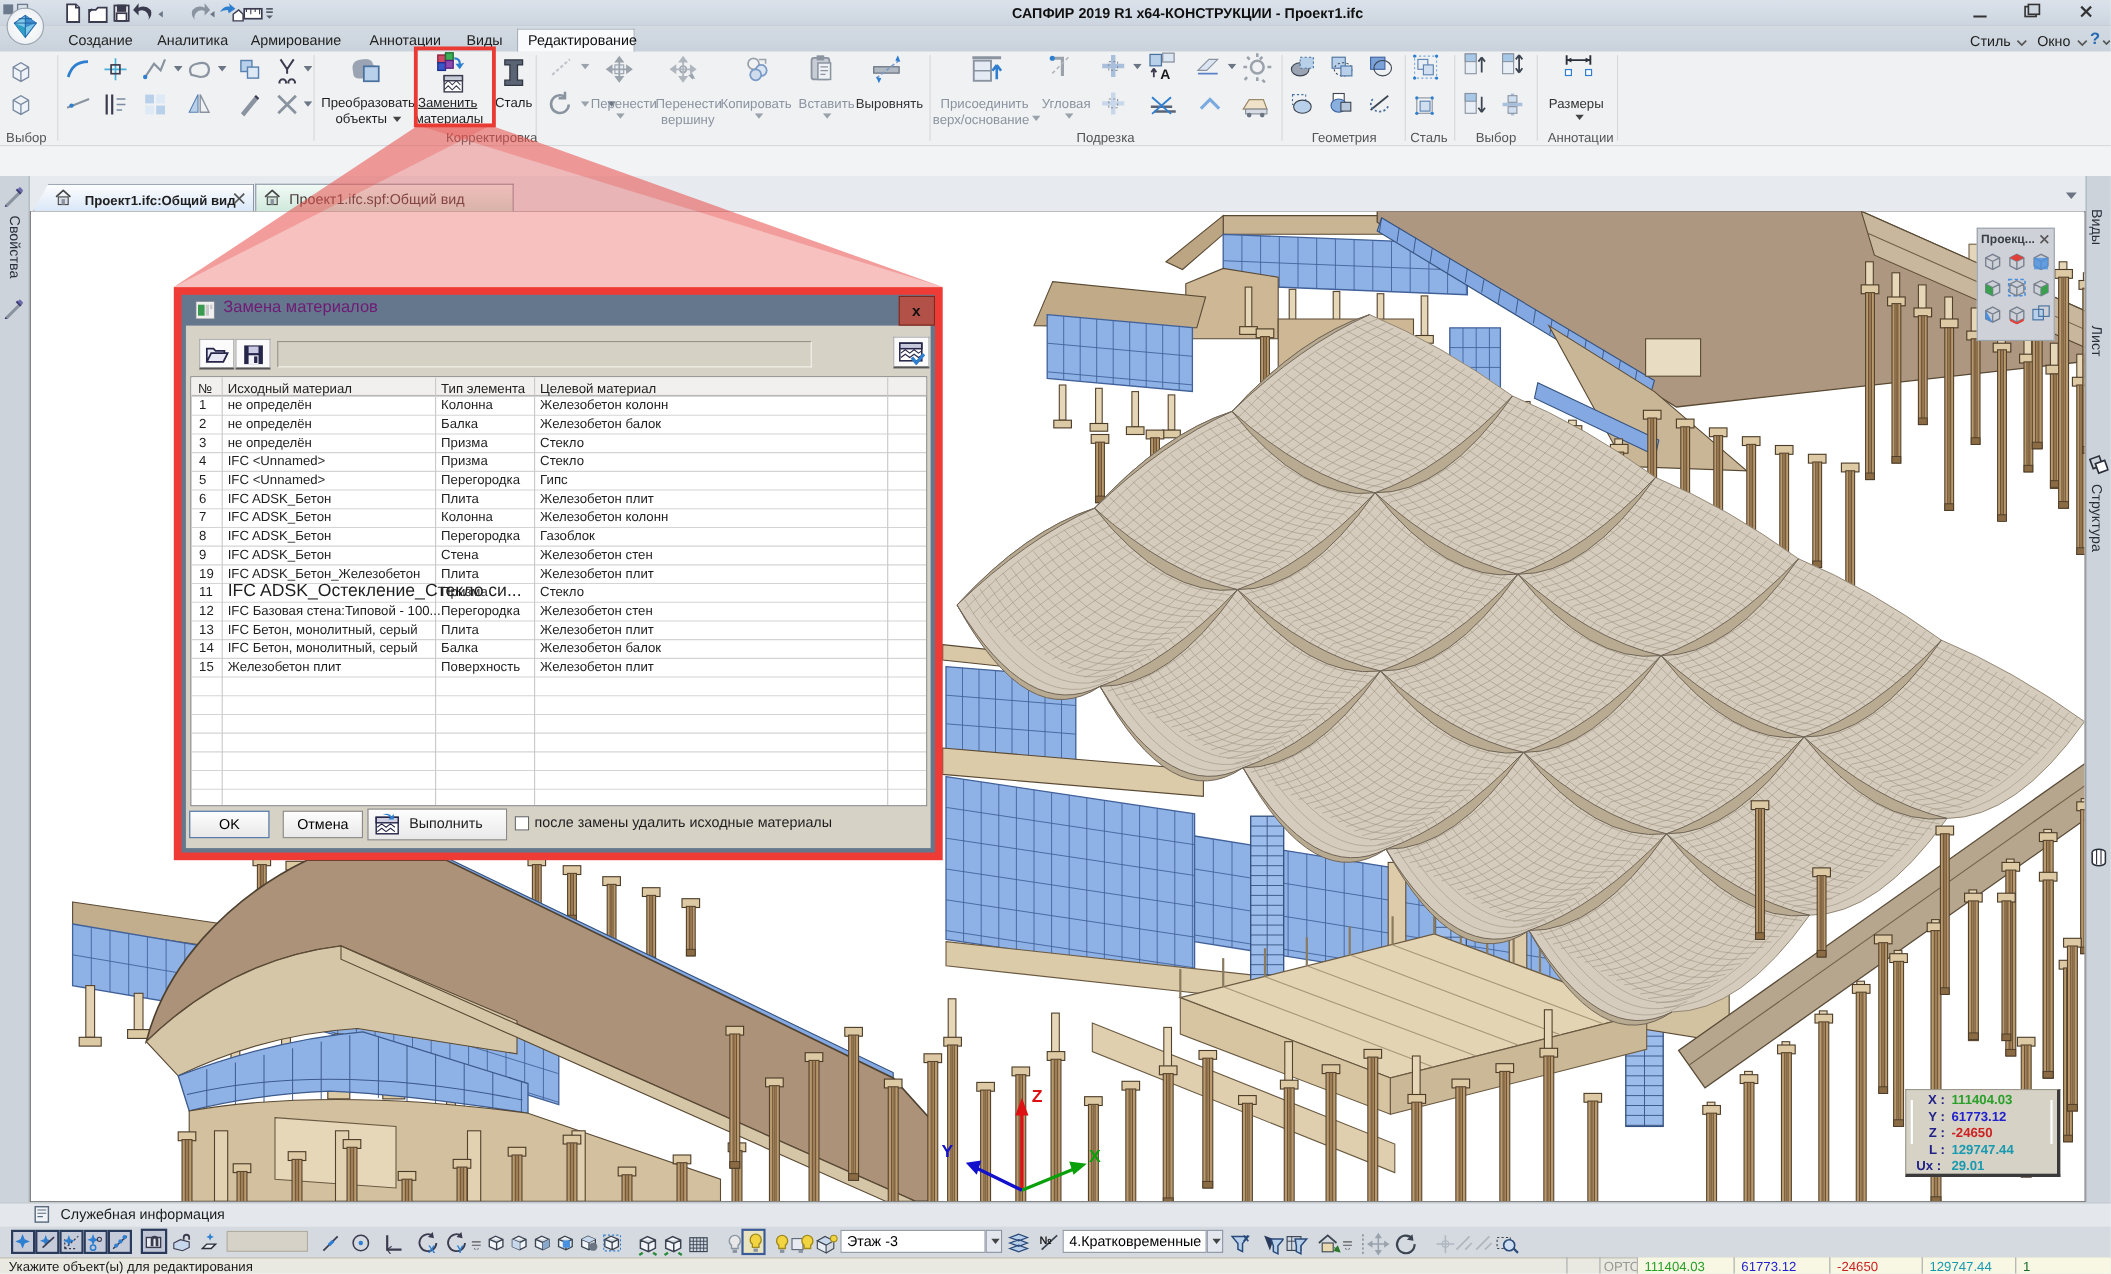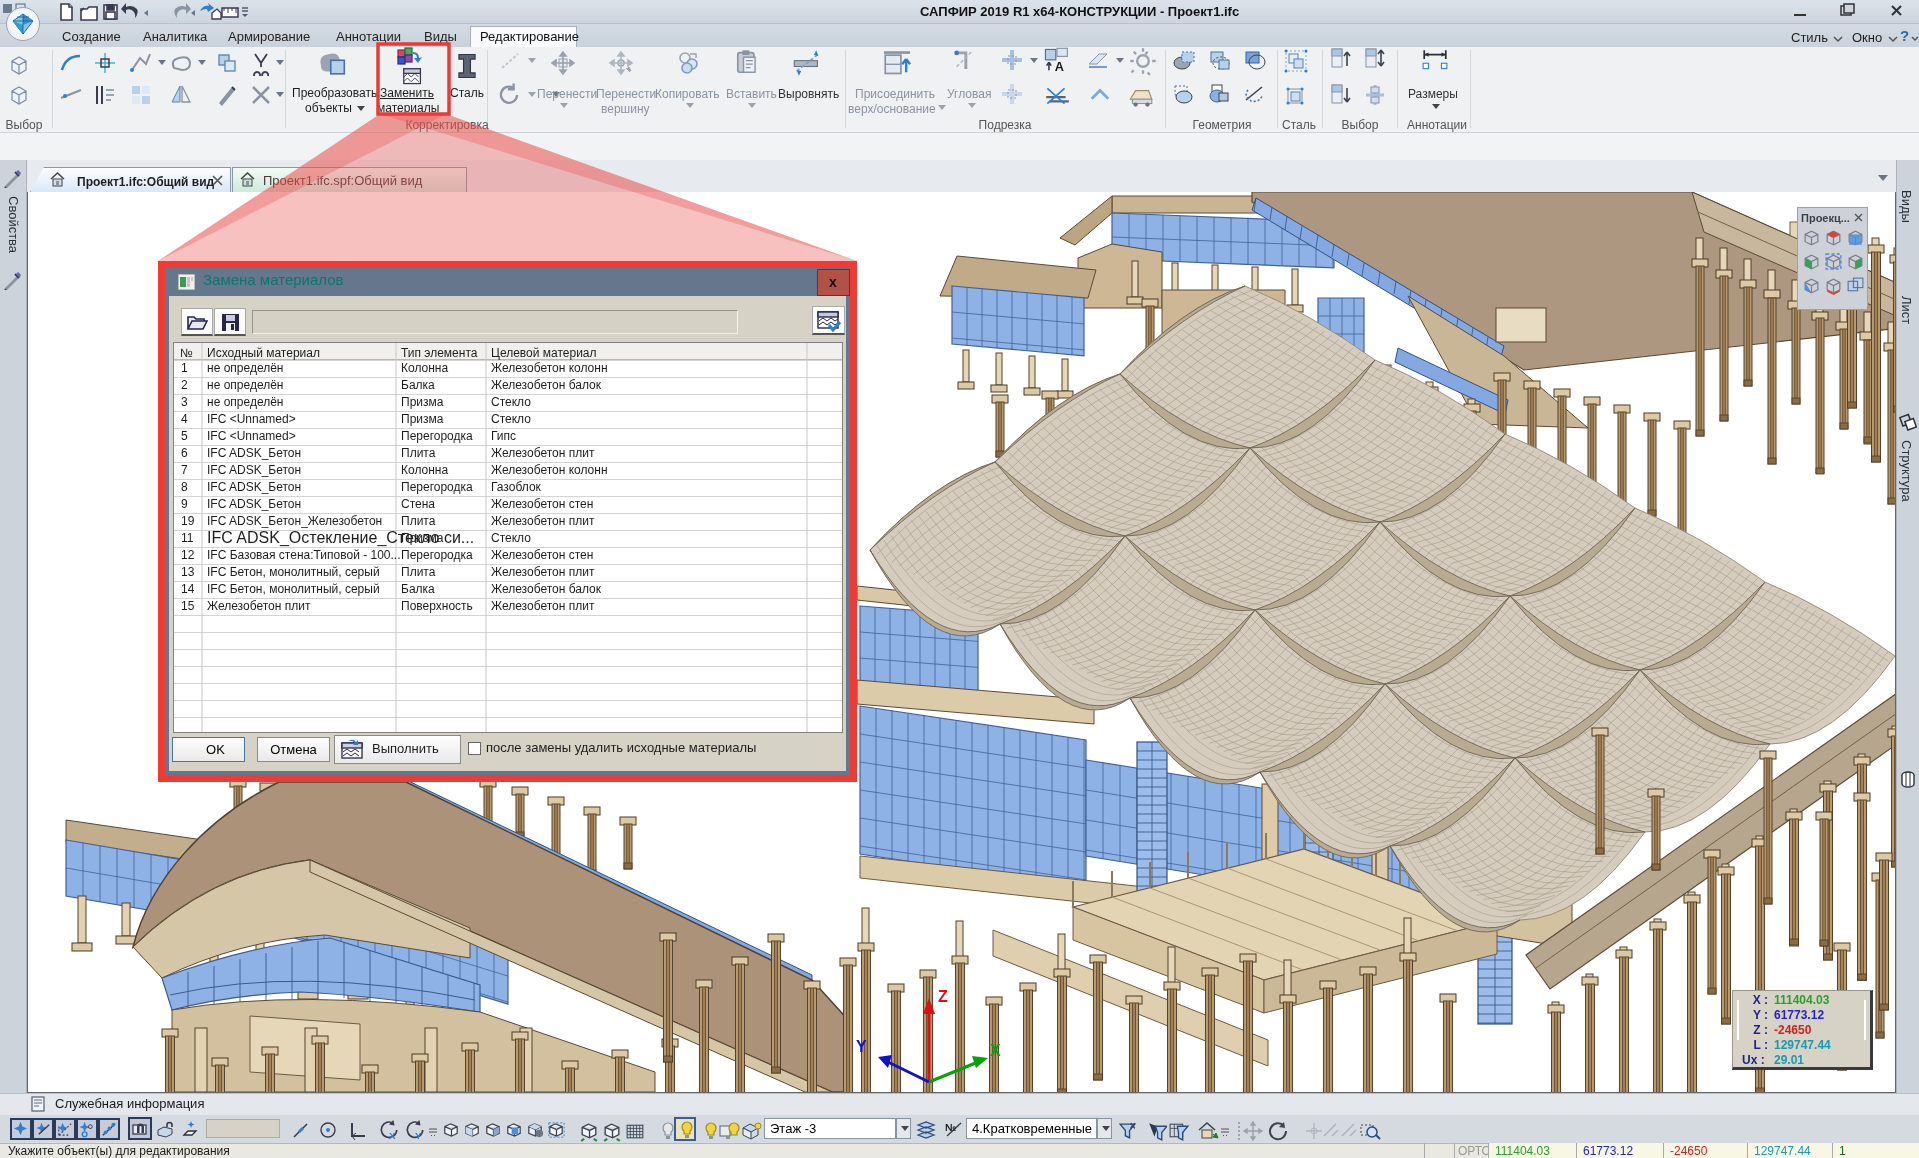--- a/index.html
+++ b/index.html
@@ -1420,21 +1420,21 @@
 </svg>
     <div class="" style="left:158px;top:261px;width:699px;height:521px;background:#ee3b36;z-index:10"></div>
     <div class="" style="left:165px;top:268px;width:685px;height:507px;background:#64778c;z-index:11"></div>
     <div class="" style="left:169px;top:296px;width:677px;height:475px;background:#d6d2c6;z-index:12"></div>
     <svg style="position:absolute;left:178px;top:274px;z-index:13" width="17" height="16" viewBox="0 0 17 16">
       <rect x="0" y="0" width="17" height="16" fill="#f0f0f0" stroke="#888"></rect>
       <rect x="2" y="3" width="6" height="10" fill="#3a9a50"></rect>
       <rect x="9" y="3" width="3" height="10" fill="#c8c8c8"></rect>
       <rect x="13" y="3" width="2" height="4" fill="#c8c8c8"></rect>
     </svg>
-    <div class="t" style="left:203px;top:273px;font-size:15px;color:#0f766e;z-index:13">Замена материалов</div>
+    <div class="t" style="left:203px;top:273px;font-size:15px;color:#701a75;z-index:13">Замена материалов</div>
     <div class="" style="left:817px;top:269px;width:33px;height:27px;background:#b15147;border:1px solid #7a2a20;z-index:13">
       <div style="position:relative;left:11px;top:4px;font-size:14px;font-weight:bold;color:#111">x</div>
     </div>
     <div class="" style="left:181px;top:308px;width:32px;height:28px;background:#fbfbfb;border:1px solid #aaa;border-bottom:2px solid #555;z-index:13">
       <svg style="position:absolute;left:5px;top:5px" width="21" height="17" viewBox="0 0 21 17">
         <path d="M1,15 V3 h6 l2,2 h8 v2 M1,15 l4,-8 h15 l-4,8 z" fill="#e8e8f4" stroke="#26264a" stroke-width="1.6"></path>
       </svg>
     </div>
     <div class="" style="left:214px;top:308px;width:32px;height:28px;background:#fbfbfb;border:1px solid #aaa;border-bottom:2px solid #555;z-index:13">
       <svg style="position:absolute;left:6px;top:4px" width="19" height="19" viewBox="0 0 19 19">
@@ -1541,21 +1541,21 @@
     <div class="t" style="left:491px;top:565px;font-size:12px;z-index:15">Железобетон плит</div>
     <div class="t" style="left:181px;top:582px;font-size:12px;z-index:15">14</div>
     <div class="t" style="left:207px;top:582px;font-size:12px;z-index:15">IFC Бетон, монолитный, серый</div>
     <div class="t" style="left:401px;top:582px;font-size:12px;z-index:15">Балка</div>
     <div class="t" style="left:491px;top:582px;font-size:12px;z-index:15">Железобетон балок</div>
     <div class="t" style="left:181px;top:599px;font-size:12px;z-index:15">15</div>
     <div class="t" style="left:207px;top:599px;font-size:12px;z-index:15">Железобетон плит</div>
     <div class="t" style="left:401px;top:599px;font-size:12px;z-index:15">Поверхность</div>
     <div class="t" style="left:491px;top:599px;font-size:12px;z-index:15">Железобетон плит</div>
     <div class="" style="left:172px;top:737px;width:73px;height:25px;background:linear-gradient(#fdfdfd,#e9e9e9);border:1px solid #4a72a8;z-index:13">
-      <div style="position:relative;text-align:center;width:85px;top:4px;font-size:13px">OK</div>
+      <div style="position:relative;text-align:center;width:71px;top:4px;font-size:13px">OK</div>
     </div>
     <div class="" style="left:257px;top:737px;width:73px;height:25px;background:linear-gradient(#fdfdfd,#e9e9e9);border:1px solid #8a8a8a;z-index:13">
       <div style="position:relative;text-align:center;width:71px;top:4px;font-size:13px">Отмена</div>
     </div>
     <div class="" style="left:334px;top:735px;width:127px;height:29px;background:linear-gradient(#fdfdfd,#e9e9e9);border:1px solid #8a8a8a;z-index:13"></div>
     <svg style="position:absolute;left:340px;top:739px;z-index:14" width="25" height="22" viewBox="0 0 25 22">
       <rect x="2" y="4" width="20" height="15" fill="#fff" stroke="#26264a" stroke-width="1.3"></rect>
       <rect x="2" y="4" width="20" height="5" fill="#d0d0e0" stroke="#26264a" stroke-width="1.3"></rect>
       <path d="M3,13 l4,-3 4,3 4,-3 4,3 m-16,4 l4,-3 4,3 4,-3 4,3" stroke="#26264a" fill="none"></path>
       <path d="M8,2 q5,-3 8,1 l2,-2 v5 h-5 l2,-2 q-3,-3 -7,-2 z" fill="#2f7fd0"></path>

